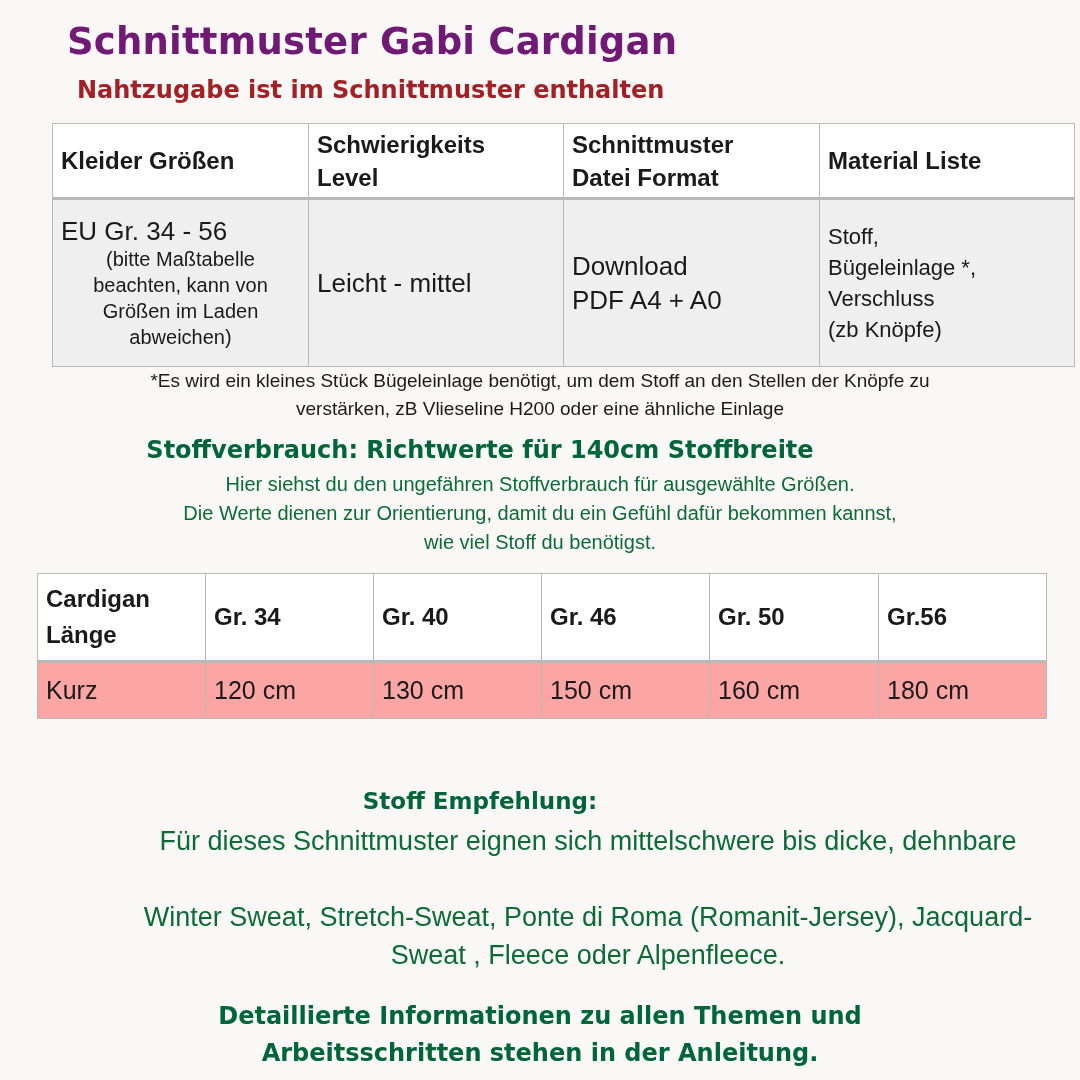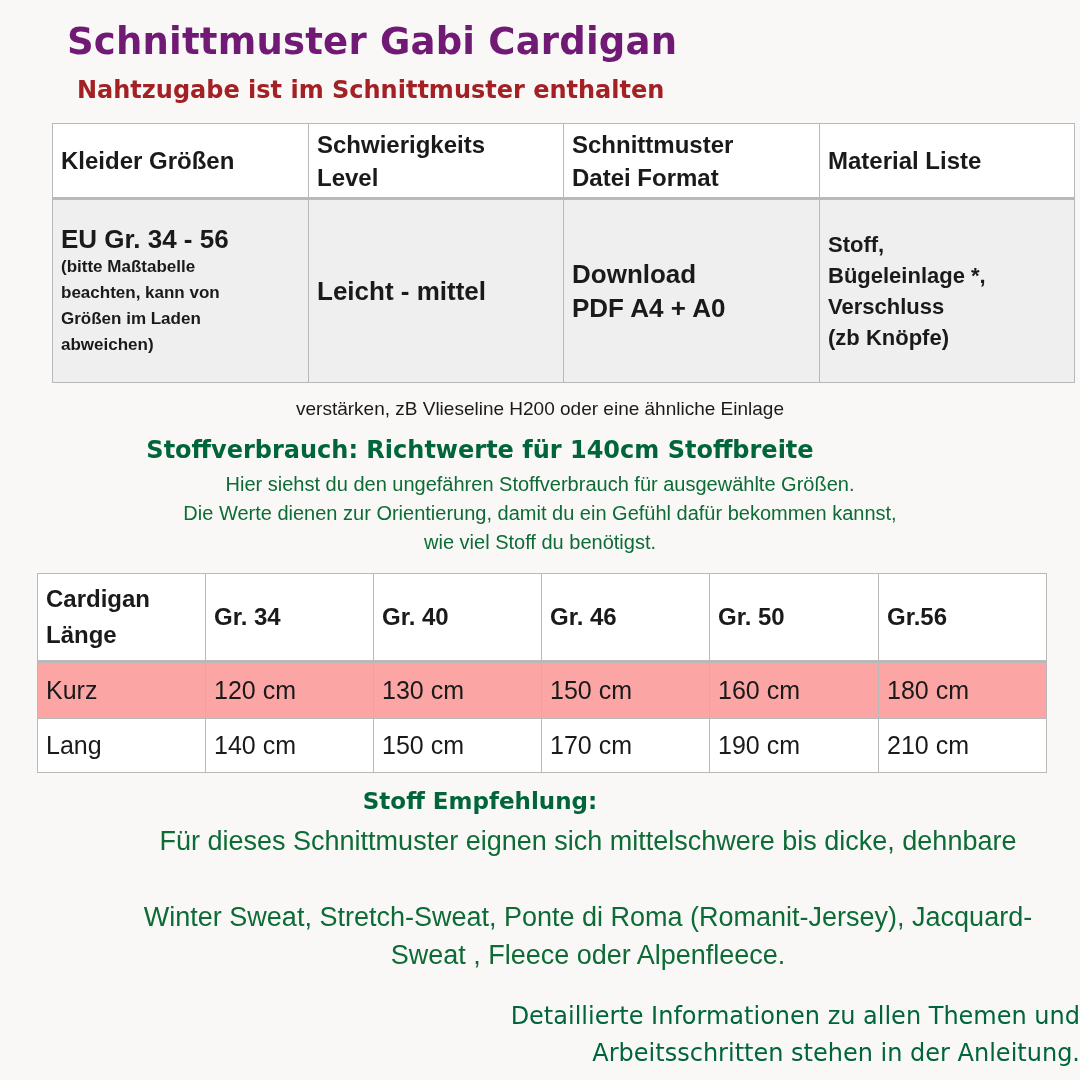--- a/index.html
+++ b/index.html
@@ -21,23 +21,23 @@
     left: 53px; top: 76px;
     font-family: "DejaVu Sans", sans-serif;
     font-weight: bold; font-size: 24px;
     color: #a32024;
     margin-left: 24px;
   }
   table { border-collapse: collapse; position: absolute; table-layout: fixed; }
   td, th { border: 1.5px solid #b9b9b9; text-align: left; vertical-align: middle; }
   .t1 { left: 25px; top: 123px; width: 1022px; margin-left: 27px; }
   .t1 th { background: #ffffff; height: 73px; font-size: 24px; font-weight: bold; padding: 0 8px; line-height: 33px; border-bottom: 3px solid #b9b9b9; }
-  .t1 td { background: #efefef; height: 150px; font-size: 26px; padding: 16px 8px; line-height: 34px; font-weight: bold; }
+  .t1 td { background: #efefef; height: 150px; font-size: 26px; padding: 8px 8px; line-height: 34px; }
   .t1 .sizes-main { font-size: 26px; line-height: 30px; display: block; }
-  .t1 .sizes-note { font-size: 17px; line-height: 26px; display: block; }
+  .t1 .sizes-note { font-size: 20px; line-height: 26px; display: block; text-align: center; }
   .t1 .mat { font-size: 22px; line-height: 31px; }
   .footnote {
     left: 0; width: 1080px; top: 367px; text-align: center;
     font-size: 19px; line-height: 28px; color: #1a1a1a;
   }
   .sec-title {
     left: 0; width: 960px; text-align: center;
     font-family: "DejaVu Sans", sans-serif; font-weight: bold;
     color: #00653a;
   }
@@ -50,22 +50,22 @@
   .t2 th { background: #ffffff; height: 86px; font-size: 24px; font-weight: bold; padding: 0 8px; line-height: 36px; border-bottom: 3px solid #b9b9b9; }
   .t2 td { font-size: 25px; padding: 0 8px; }
   .t2 tr.r0 td { background: #fca5a5; height: 55px; }
   .t2 tr.r1 td { background: #ffffff; height: 53px; }
   .s2 { top: 788px; font-size: 23px; }
   .s2-desc {
     left: 0; width: 1080px; top: 822px; text-align: center;
     font-size: 27px; line-height: 38px; color: #0d6b35; padding-left: 48px;
   }
   .closing {
-    left: 0; width: 1080px; top: 998px; text-align: right;
-    font-family: "DejaVu Sans", sans-serif; font-weight: normal;
+    left: 0; width: 1080px; top: 998px; text-align: center;
+    font-family: "DejaVu Sans", sans-serif; font-weight: bold;
     font-size: 24px; line-height: 37px; color: #00653a;
   }
 </style>
 </head>
 <body>
 
 <div class="abs title">Schnittmuster Gabi Cardigan</div>
 <div class="abs subtitle">Nahtzugabe ist im Schnittmuster enthalten</div>
 
 <table class="t1">
@@ -99,21 +99,21 @@
       <span>Stoff,</span><br>
       <span>Bügeleinlage *,</span><br>
       <span>Verschluss</span><br>
       <span>(zb Knöpfe)</span>
     </td>
   </tr>
 </tbody>
   </table>
 
 <div class="abs footnote">
-  <br>
+  <span>*Es wird ein kleines Stück Bügeleinlage benötigt, um dem Stoff an den Stellen der Knöpfe zu</span><br>
   <span>verstärken, zB Vlieseline H200 oder eine ähnliche Einlage</span>
 </div>
 
 <div class="abs sec-title s1">Stoffverbrauch: Richtwerte für 140cm Stoffbreite</div>
 <div class="abs s1-desc">
   <span>Hier siehst du den ungefähren Stoffverbrauch für ausgewählte Größen.</span><br>
   <span>Die Werte dienen zur Orientierung, damit du ein Gefühl dafür bekommen kannst,</span><br>
   <span>wie viel Stoff du benötigst.</span>
 </div>
 
@@ -136,28 +136,20 @@
     <th>Gr.56</th>
   </tr>
   <tr class="r0">
     <td>Kurz</td>
     <td>120 cm</td>
     <td>130 cm</td>
     <td>150 cm</td>
     <td>160 cm</td>
     <td>180 cm</td>
   </tr>
-  <tr class="r1">
-    <td>Lang</td>
-    <td>140 cm</td>
-    <td>150 cm</td>
-    <td>170 cm</td>
-    <td>190 cm</td>
-    <td>210 cm</td>
-  </tr>
 </tbody>
   </table>
 
 <div class="abs sec-title s2">Stoff Empfehlung:</div>
 <div class="abs s2-desc">
   <span>Für dieses Schnittmuster eignen sich mittelschwere bis dicke, dehnbare</span><br>
   <br>
   <span>Winter Sweat, Stretch-Sweat, Ponte di Roma (Romanit-Jersey), Jacquard-</span><br>
   <span>Sweat , Fleece oder Alpenfleece.</span>
 </div>

